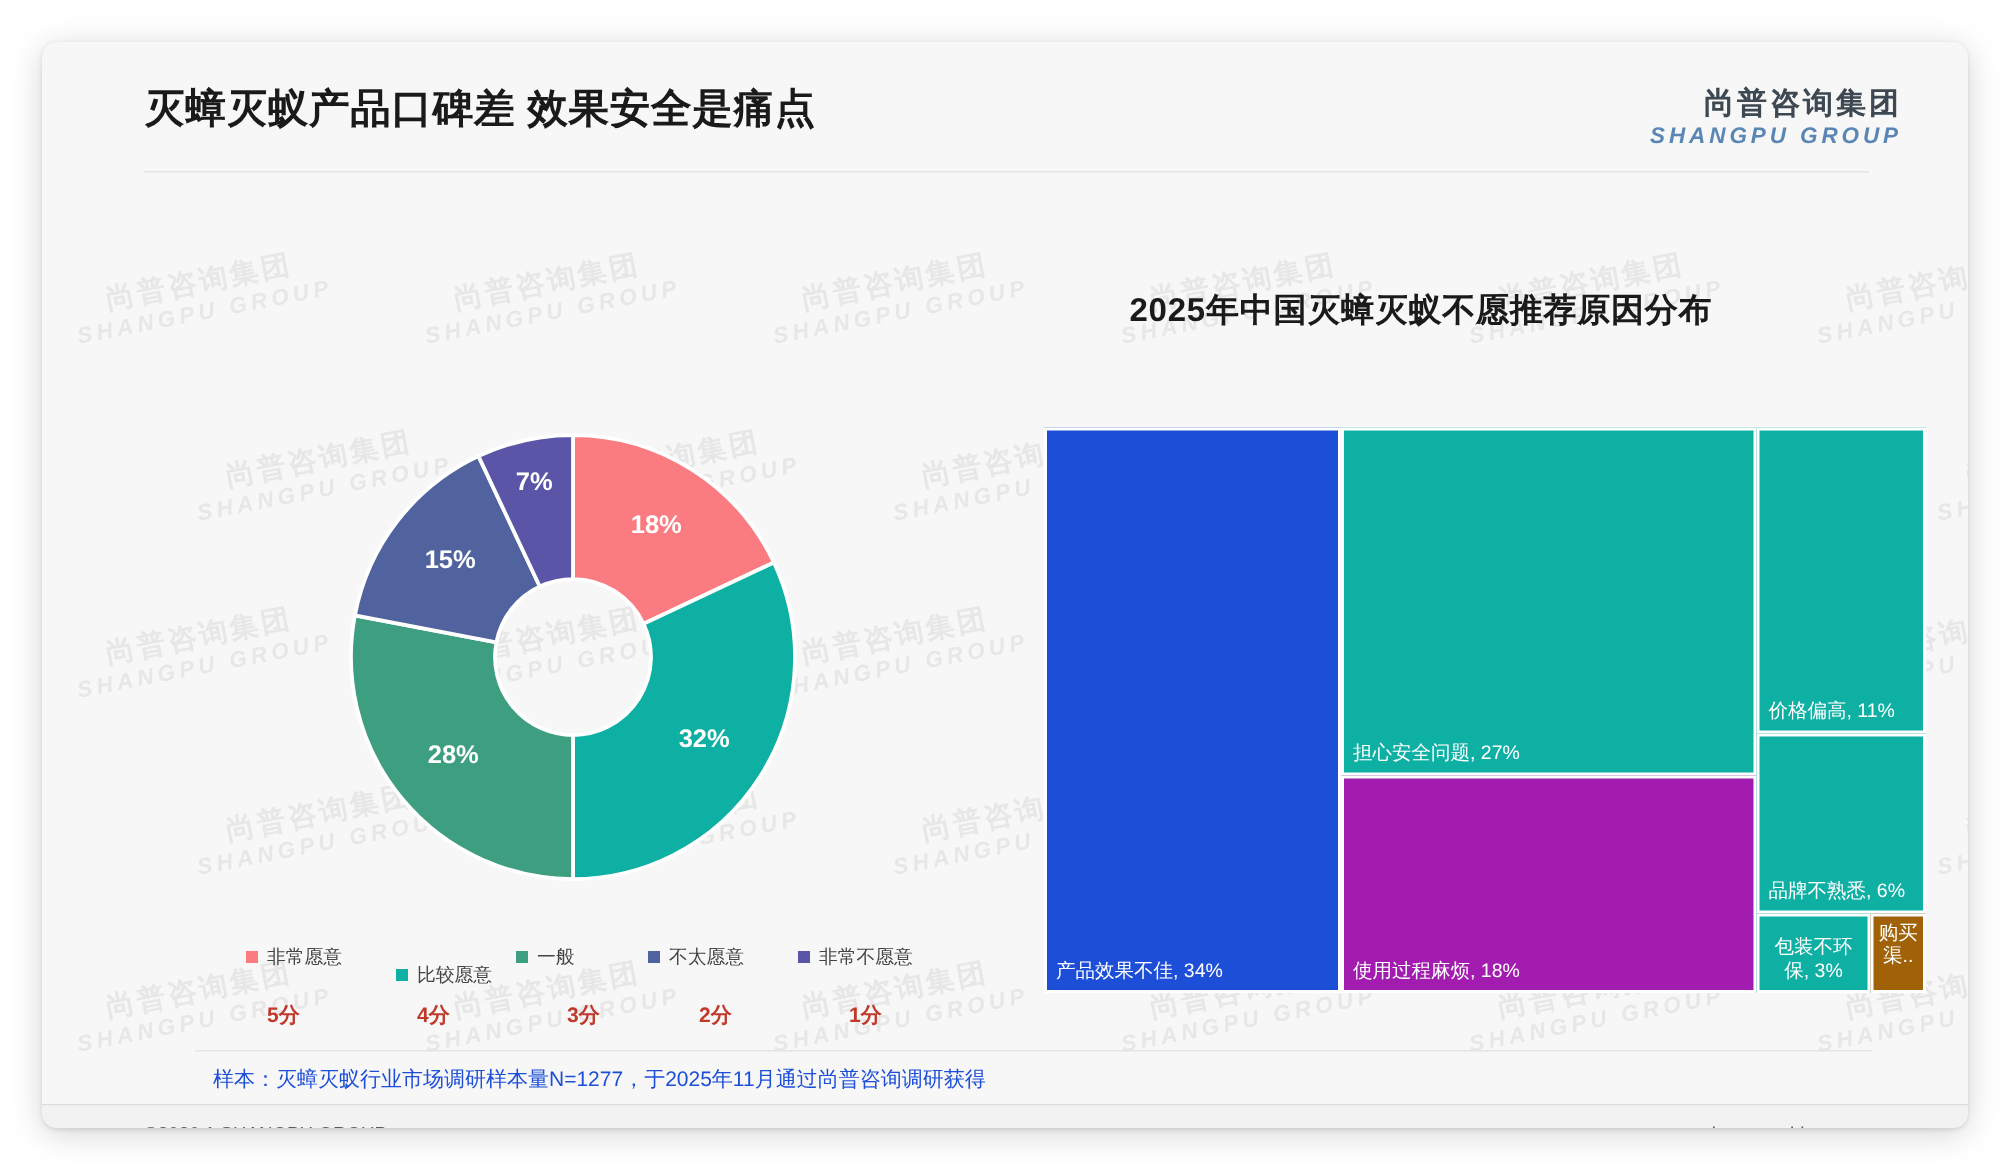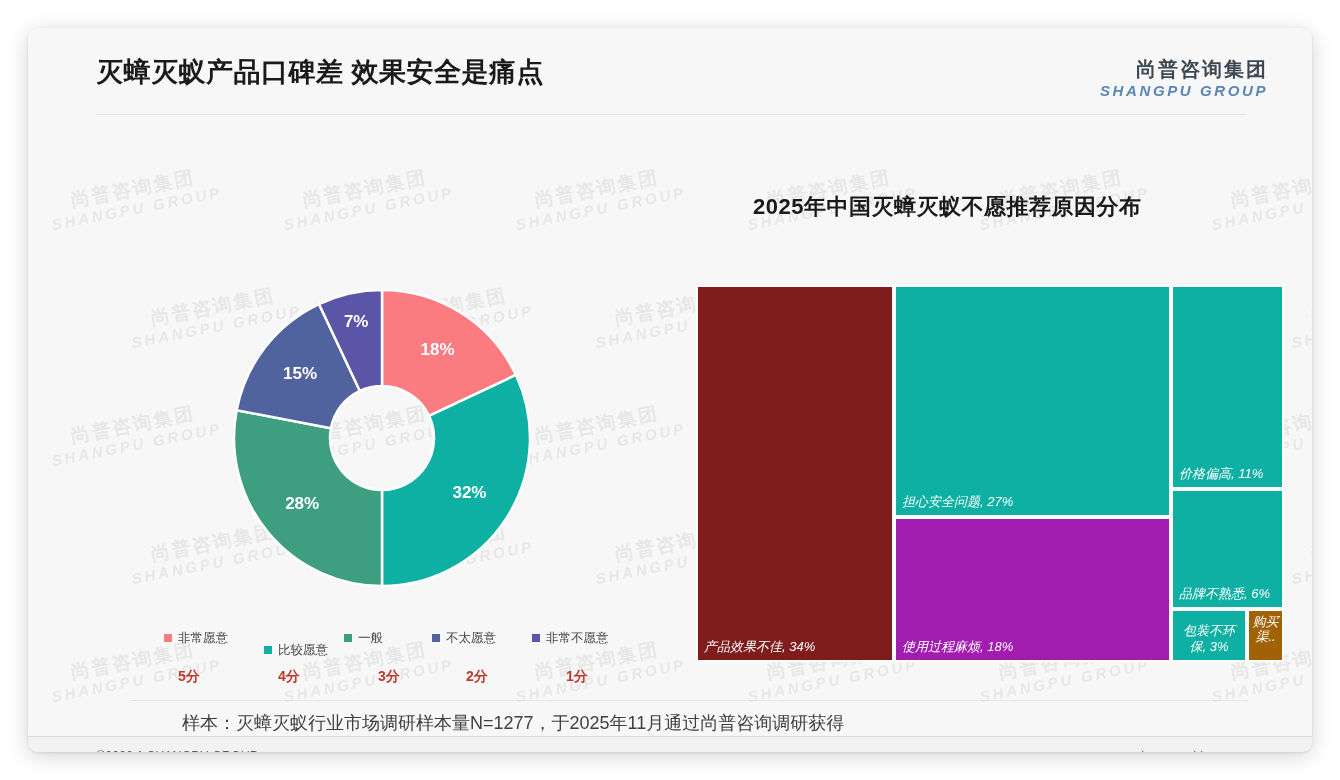--- a/index.html
+++ b/index.html
@@ -110,38 +110,37 @@
   #treemap {
     position: absolute; left: 668px; top: 257px;
     width: 588px; height: 377px; z-index: 3;
     background: #ffffff;
   }
   .tm-cell {
     position: absolute;
     box-sizing: border-box;
     border: 2px solid #ffffff;
     overflow: hidden;
-    font-style: italic;
   }
   .tm-label {
     position: absolute; left: 6px; right: 4px; bottom: 5px;
     font-size: 13px; color: #ffffff;
     line-height: 1.25;
     word-break: break-all;
   }
   .tm-label.center { text-align: center; left: 3px; right: 3px; }
 
   
   #footnote-rule {
     position: absolute; left: 102px; top: 672px; width: 1118px; height: 1px;
     background: #e4e4e6; z-index: 4;
   }
   #footnote {
     position: absolute; left: 114px; top: 683px;
-    font-size: 18px; color: #404040; z-index: 4; margin-left: 40px;
+    font-size: 14px; color: #1d4ed8; z-index: 4;
   }
   #footer-rule {
     position: absolute; left: 0; top: 708px; width: 100%; height: 1px;
     background: #dcdcdc; z-index: 4;
   }
   #footer {
     position: absolute; left: 0; top: 709px; width: 100%; height: 43px;
     background: #f2f2f2; z-index: 4;
   }
   #footer-left {
@@ -349,21 +348,21 @@
     </div>
   <div id="scores">
       <div class="score" style="width: 100px;">5分</div>
       <div class="score" style="width: 100px;">4分</div>
       <div class="score" style="width: 88px;">3分</div>
       <div class="score" style="width: 100px;">2分</div>
       <div class="score" style="width: 112px;">1分</div>
     </div>
 
   <div id="treemap">
-      <div class="tm-cell" style="left: 0px; top: 0px; width: 198px; height: 377px; background: #7f1d1d;">
+      <div class="tm-cell" style="left: 0px; top: 0px; width: 198px; height: 377px; background: #1d4ed8;">
         <div class="tm-label">产品效果不佳, 34%</div>
       </div>
       <div class="tm-cell" style="left: 198px; top: 0px; width: 277px; height: 232px; background: rgb(15, 176, 164);">
         <div class="tm-label">担心安全问题, 27%</div>
       </div>
       <div class="tm-cell" style="left: 198px; top: 232px; width: 277px; height: 145px; background: #a21caf;">
         <div class="tm-label">使用过程麻烦, 18%</div>
       </div>
       <div class="tm-cell" style="left: 475px; top: 0px; width: 113px; height: 204px; background: rgb(15, 176, 164);">
         <div class="tm-label">价格偏高, 11%</div>

